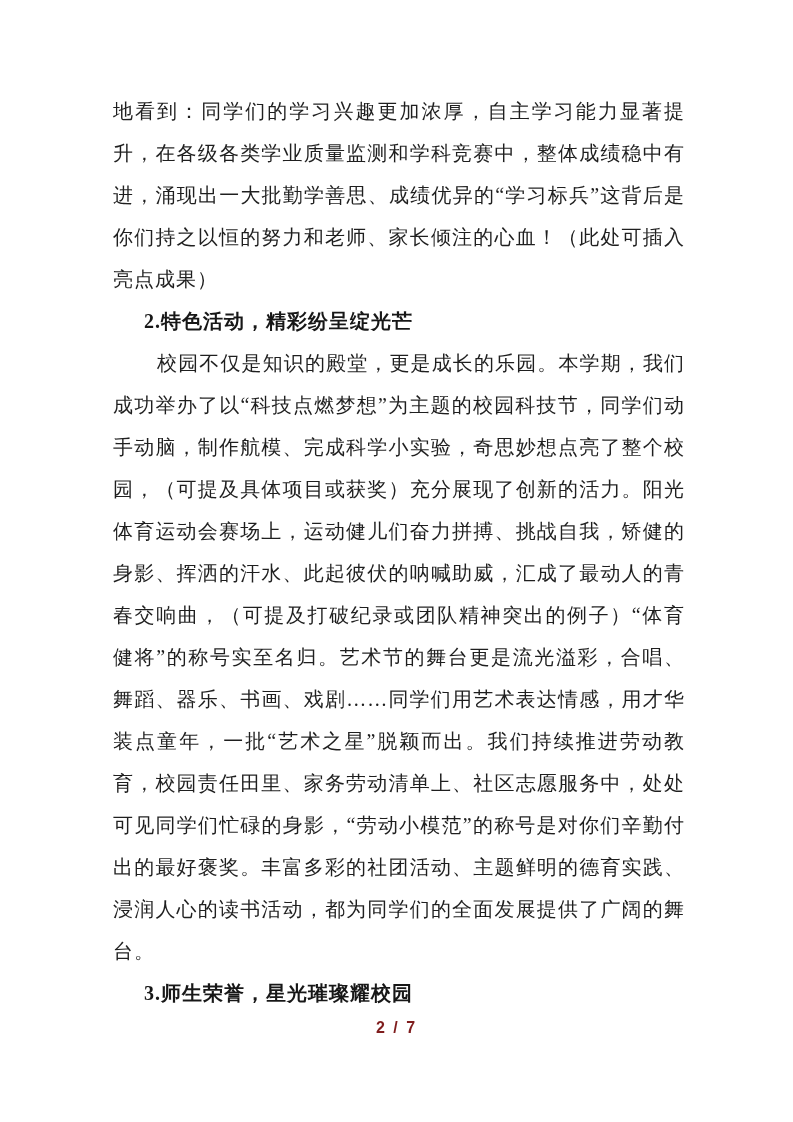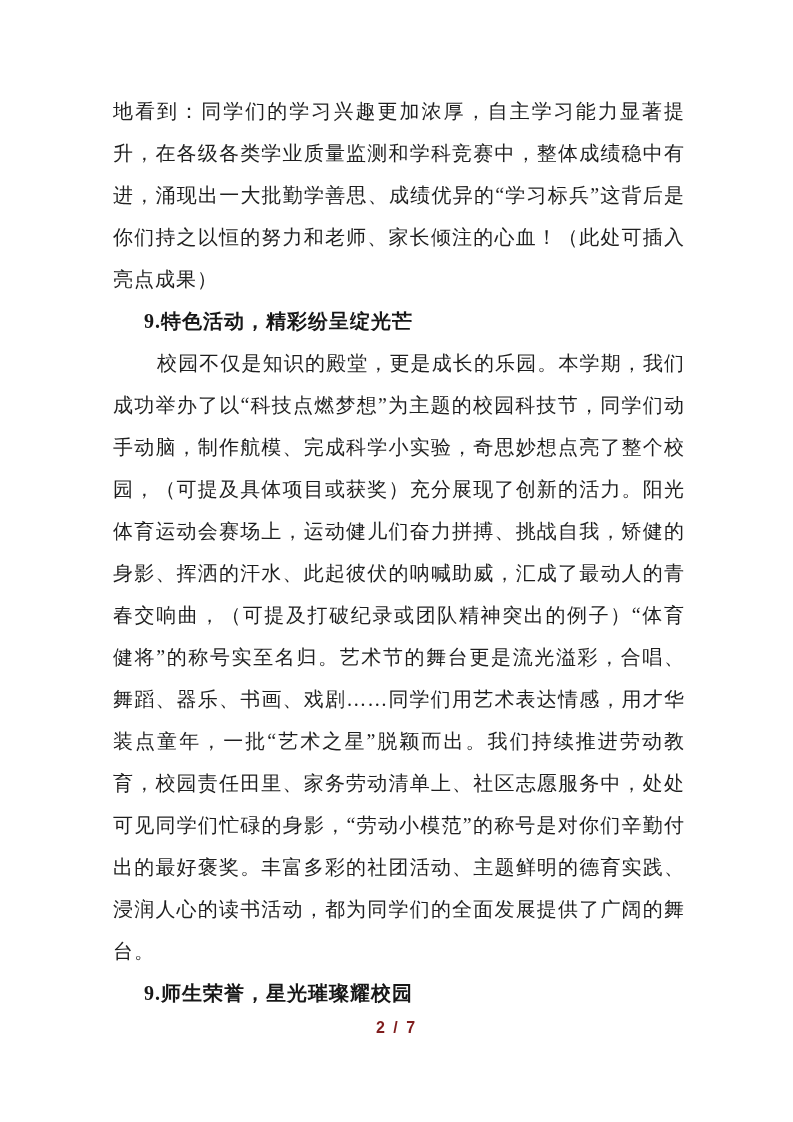--- a/index.html
+++ b/index.html
@@ -54,23 +54,23 @@
 </style>
 </head>
 <body>
 
 <div class="page">
 
   <div class="content">
 
     <p class="para">地看到：同学们的学习兴趣更加浓厚，自主学习能力显著提升，在各级各类学业质量监测和学科竞赛中，整体成绩稳中有进，涌现出一大批勤学善思、成绩优异的“学习标兵”这背后是你们持之以恒的努力和老师、家长倾注的心血！（此处可插入亮点成果）</p>
 
-    <p class="heading">9.特色活动，精彩纷呈绽光芒</p>
+    <p class="heading">2.特色活动，精彩纷呈绽光芒</p>
 
     <p class="para indent-2">校园不仅是知识的殿堂，更是成长的乐园。本学期，我们成功举办了以“科技点燃梦想”为主题的校园科技节，同学们动手动脑，制作航模、完成科学小实验，奇思妙想点亮了整个校园，（可提及具体项目或获奖）充分展现了创新的活力。阳光体育运动会赛场上，运动健儿们奋力拼搏、挑战自我，矫健的身影、挥洒的汗水、此起彼伏的呐喊助威，汇成了最动人的青春交响曲，（可提及打破纪录或团队精神突出的例子）“体育健将”的称号实至名归。艺术节的舞台更是流光溢彩，合唱、舞蹈、器乐、书画、戏剧……同学们用艺术表达情感，用才华装点童年，一批“艺术之星”脱颖而出。我们持续推进劳动教育，校园责任田里、家务劳动清单上、社区志愿服务中，处处可见同学们忙碌的身影，“劳动小模范”的称号是对你们辛勤付出的最好褒奖。丰富多彩的社团活动、主题鲜明的德育实践、浸润人心的读书活动，都为同学们的全面发展提供了广阔的舞台。</p>
 
-    <p class="heading">9.师生荣誉，星光璀璨耀校园</p>
+    <p class="heading">3.师生荣誉，星光璀璨耀校园</p>
 
   </div>
 
   <div class="footer">2 / 7</div>
 
 </div>
 
 </body></html>

